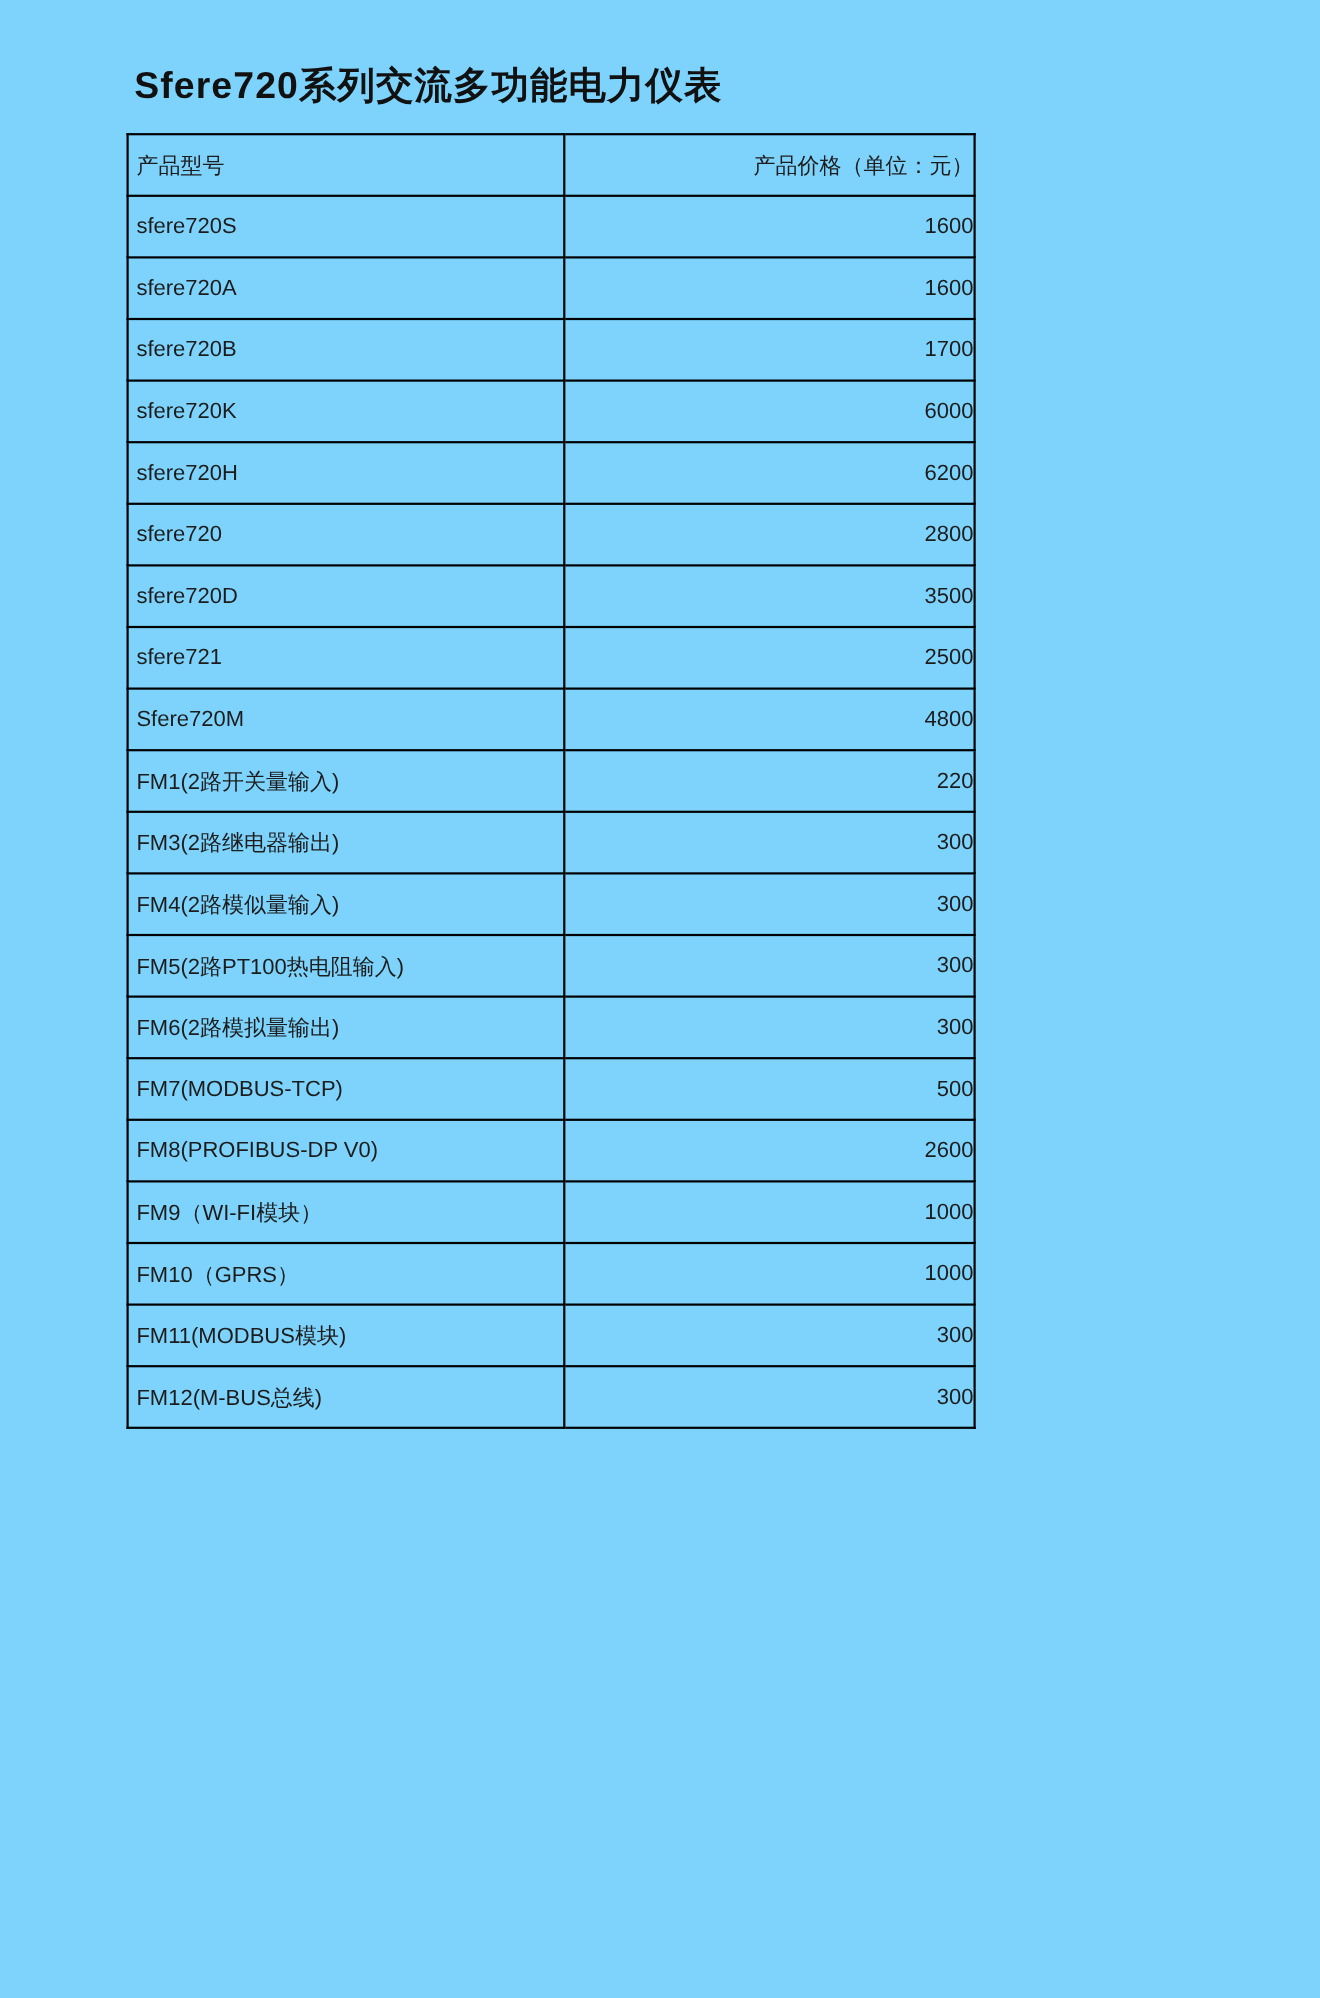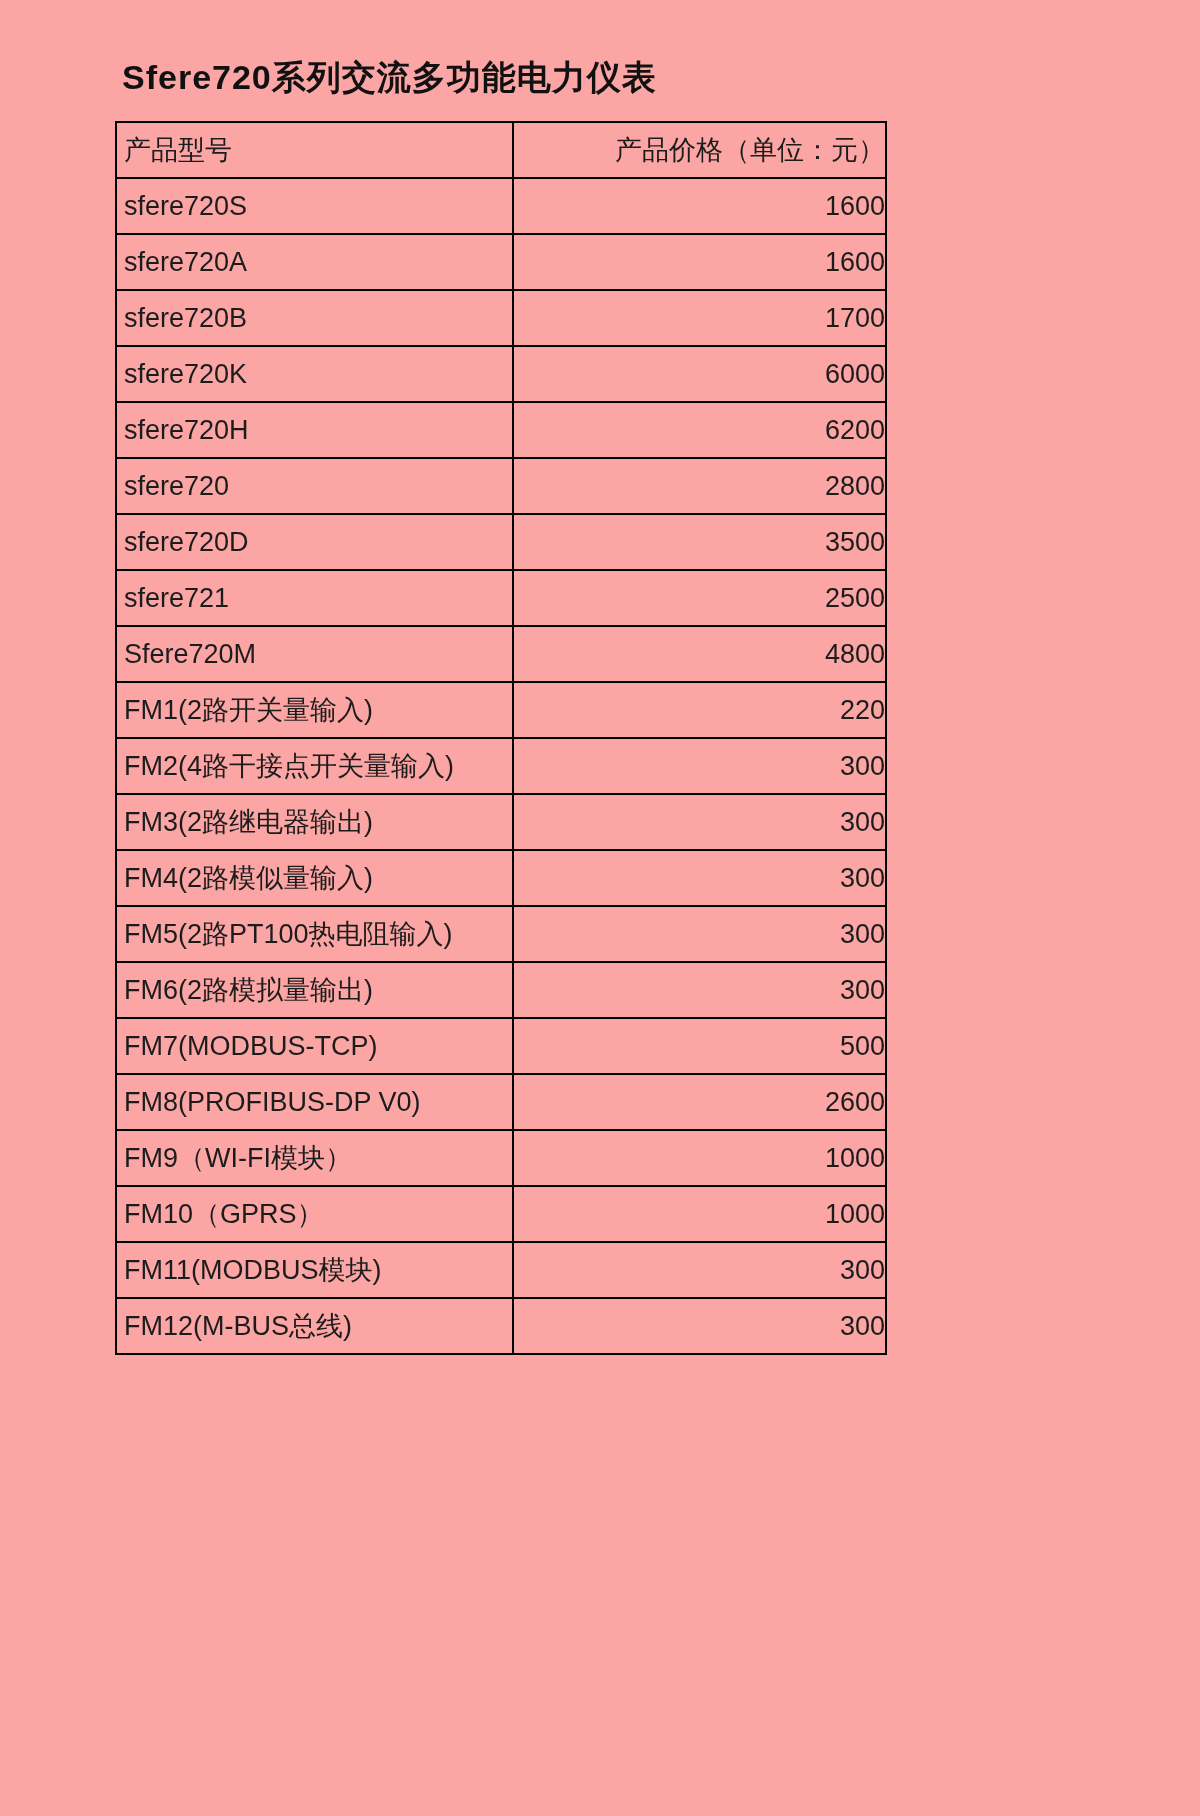--- a/index.html
+++ b/index.html
@@ -6,21 +6,21 @@
     margin: 0;
     padding: 0;
     background: #ffffff;
     font-family: "Liberation Sans", "DejaVu Sans", sans-serif;
     color: #1c1c1c;
   }
   .page {
     position: relative;
     width: 1200px;
     height: 1816px;
-    background: #fca5a5;
+    background: #7dd3fc;
     overflow: hidden;
   }
   .content {
     position: absolute;
     left: 115px;
     top: 55px;
   }
   .page-title {
     font-size: 34px;
     font-weight: 700;
@@ -32,21 +32,21 @@
     border-collapse: collapse;
     table-layout: fixed;
     width: 770px;
   }
   .price-table col.col-model { width: 397px; }
   .price-table col.col-price { width: 373px; }
   .price-table th,
   .price-table td {
     border: 2px solid #000000;
     height: 52px;
-    font-size: 27px;
+    font-size: 20px;
     font-weight: 400;
     vertical-align: middle;
     overflow: hidden;
     white-space: nowrap;
   }
   .price-table th.model-head,
   .price-table td.model-cell {
     text-align: left;
     padding-left: 7px;
   }
@@ -109,24 +109,20 @@
           </tr>
           <tr>
             <td class="model-cell">Sfere720M</td>
             <td class="price-cell">4800</td>
           </tr>
           <tr>
             <td class="model-cell">FM1(2路开关量输入)</td>
             <td class="price-cell">220</td>
           </tr>
           <tr>
-            <td class="model-cell">FM2(4路干接点开关量输入)</td>
-            <td class="price-cell">300</td>
-          </tr>
-          <tr>
             <td class="model-cell">FM3(2路继电器输出)</td>
             <td class="price-cell">300</td>
           </tr>
           <tr>
             <td class="model-cell">FM4(2路模似量输入)</td>
             <td class="price-cell">300</td>
           </tr>
           <tr>
             <td class="model-cell">FM5(2路PT100热电阻输入)</td>
             <td class="price-cell">300</td>

